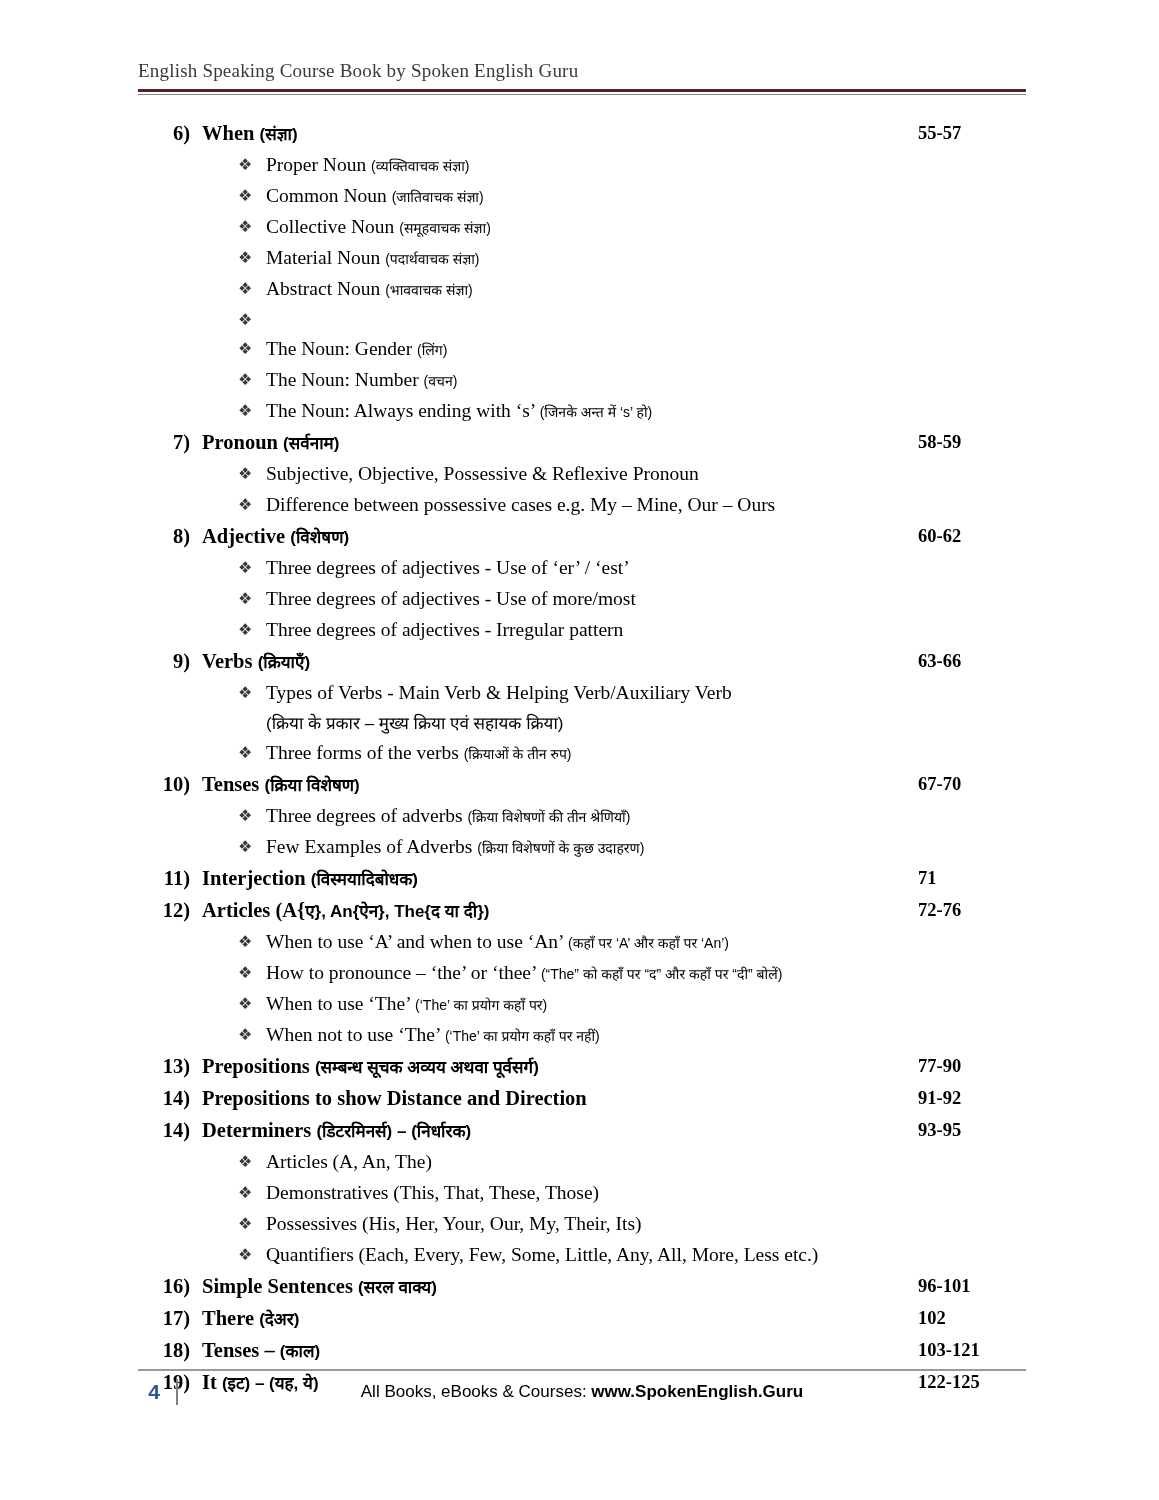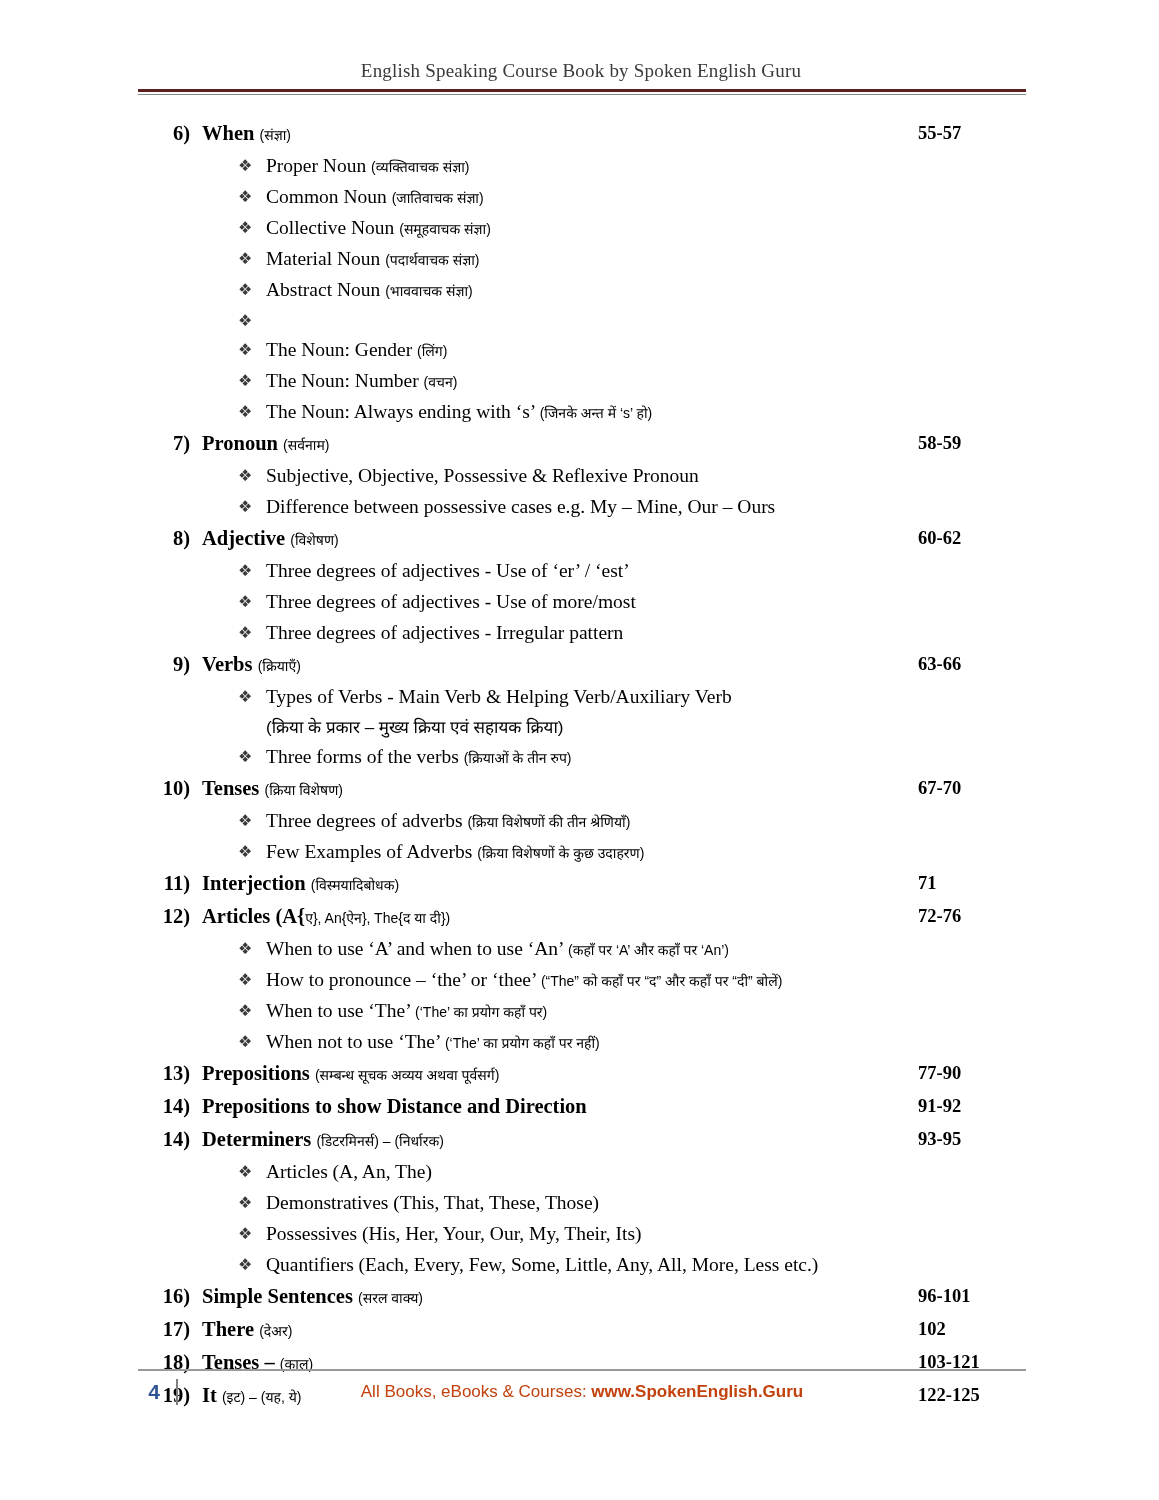--- a/index.html
+++ b/index.html
@@ -23,21 +23,21 @@
   }
 
   
   .header {
     position: absolute;
     top: 60px;
     left: 138px;
     width: 888px;
   }
   .header-title {
-    text-align: center;
+    text-align: left;
     font-family: "Liberation Serif", serif;
     font-size: 19px;
     color: #3a3a3a;
     letter-spacing: 0.2px;
     padding-right: 2px;
   }
   .header-rule-thick {
     margin-top: 7px;
     height: 3px;
     background: #5c1f1f;
@@ -73,21 +73,21 @@
     text-align: center;
     border-right: 2px solid #7f7f7f;
     padding-right: 6px;
     line-height: 26px;
   }
   .footer-center {
     flex: 1;
     text-align: center;
     font-family: "Liberation Sans", sans-serif;
     font-size: 17px;
-    color: #c2410c;
+    color: #000000;
     padding-right: 40px;
   }
   .footer-center b { font-weight: bold; }
 
   
   .toc {
     position: absolute;
     left: 138px;
     top: 118px;
     width: 890px;
@@ -109,22 +109,22 @@
     line-height: 31px;
   }
   .entry-title {
     flex: 1 1 auto;
     font-size: 20.5px;
     font-weight: bold;
     line-height: 31px;
     padding-left: 2px;
   }
   .entry-title .hi {
-    font-weight: normal;
-    font-size: 14px;
+    font-weight: bold;
+    font-size: 17px;
     margin-top: 40px;
   }
   .entry-pages {
     flex: 0 0 110px;
     width: 110px;
     text-align: left;
     font-size: 18.5px;
     font-weight: bold;
     font-family: "Liberation Serif", serif;
     line-height: 31px;

